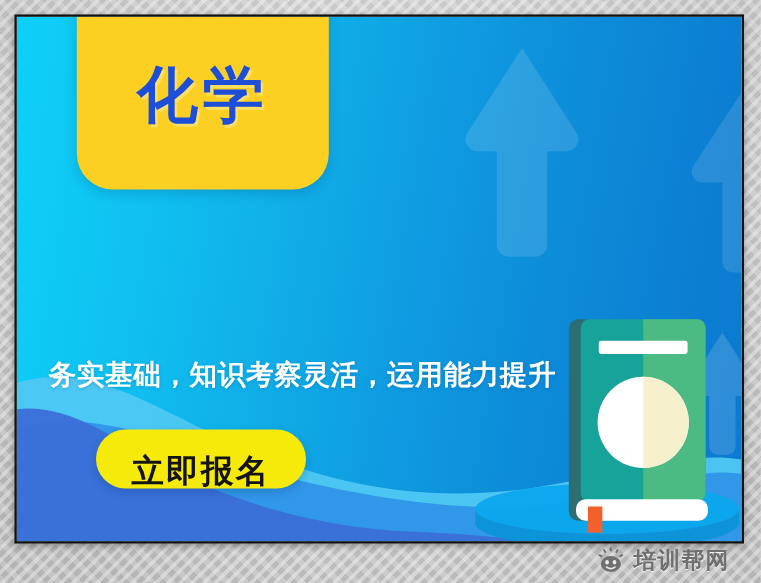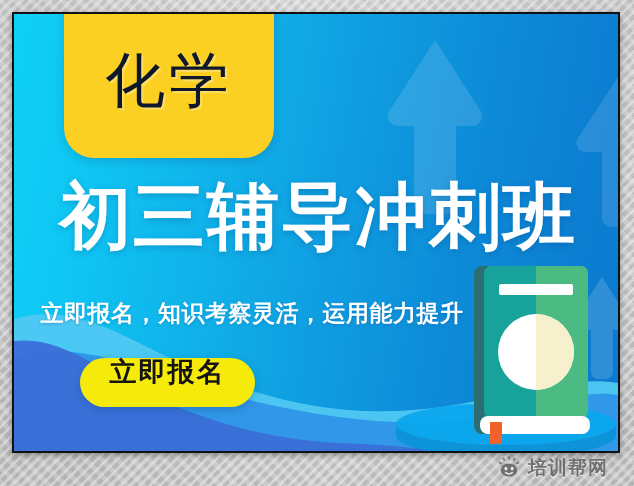--- a/index.html
+++ b/index.html
@@ -45,22 +45,22 @@
   
   .badge{
     position:absolute;left:50px;top:-6px;width:210px;height:150px;
     background:#fbd022;
     border-radius:0 0 30px 30px;
     box-shadow:0 3px 10px rgba(0,40,90,.18);
     display:flex;align-items:center;justify-content:center;
   }
   .badge-label{
     font-family:"DejaVu Sans","Liberation Sans",sans-serif;
-    font-weight:normal;font-size:60px;line-height:1;
-    color:#0f172a;letter-spacing:4px;
+    font-weight:bold;font-size:51px;line-height:1;
+    color:#1d4ed8;letter-spacing:4px;
     text-shadow:2px 2px 0 rgba(255,255,255,.30);
     padding-bottom:6px;
   }
 
   
   .headline{
     position:absolute;left:12px;top:166px;width:584px;
     text-align:center;
     font-family:"DejaVu Sans","Liberation Sans",sans-serif;
     font-weight:bold;font-size:72px;line-height:1;
@@ -77,21 +77,21 @@
     font-weight:bold;font-size:23px;line-height:1.2;
     color:#ffffff;letter-spacing:.5px;
     text-shadow:0 1px 3px rgba(0,60,120,.25);
     white-space:nowrap;
   }
 
   
   .cta{
     position:absolute;left:66px;top:344px;width:175px;height:49px;
     background:#f5ea0a;border-radius:26px;border:0;
-    display:flex;align-items:flex-start;justify-content:center;
+    display:flex;align-items:flex-end;justify-content:center;
     cursor:pointer;
     box-shadow:0 3px 8px rgba(0,40,90,.22);
   }
   .cta-label{
     font-family:"DejaVu Sans","Liberation Sans",sans-serif;
     font-weight:bold;font-size:27px;line-height:1;
     color:#141414;letter-spacing:2px;
   }
 
   
@@ -173,23 +173,22 @@
           <path d="M70 50 a38 38 0 0 1 0 76 Z" fill="#f7f0cd"></path>
           <rect x="14" y="152" width="110" height="18" rx="8" fill="#ffffff"></rect>
           <path d="M24 158 h12 v28 l-6 -7 l-6 7 Z" fill="#f2612b"></path>
         </svg>
       </div>
 
       <div class="badge">
         <span class="badge-label">化学</span>
       </div>
 
-      <div class="headline">初三辅导冲刺班</div>
-
-      <div class="subtitle">立即报名，知识考察灵活，运用能力提升</div>
+
+      <div class="subtitle">务实基础，知识考察灵活，运用能力提升</div>
 
       <div class="cta">
         <span class="cta-label">立即报名</span>
       </div>
 
     </div>
   </div>
 
   <div class="watermark">
     <span class="wm-logo">

